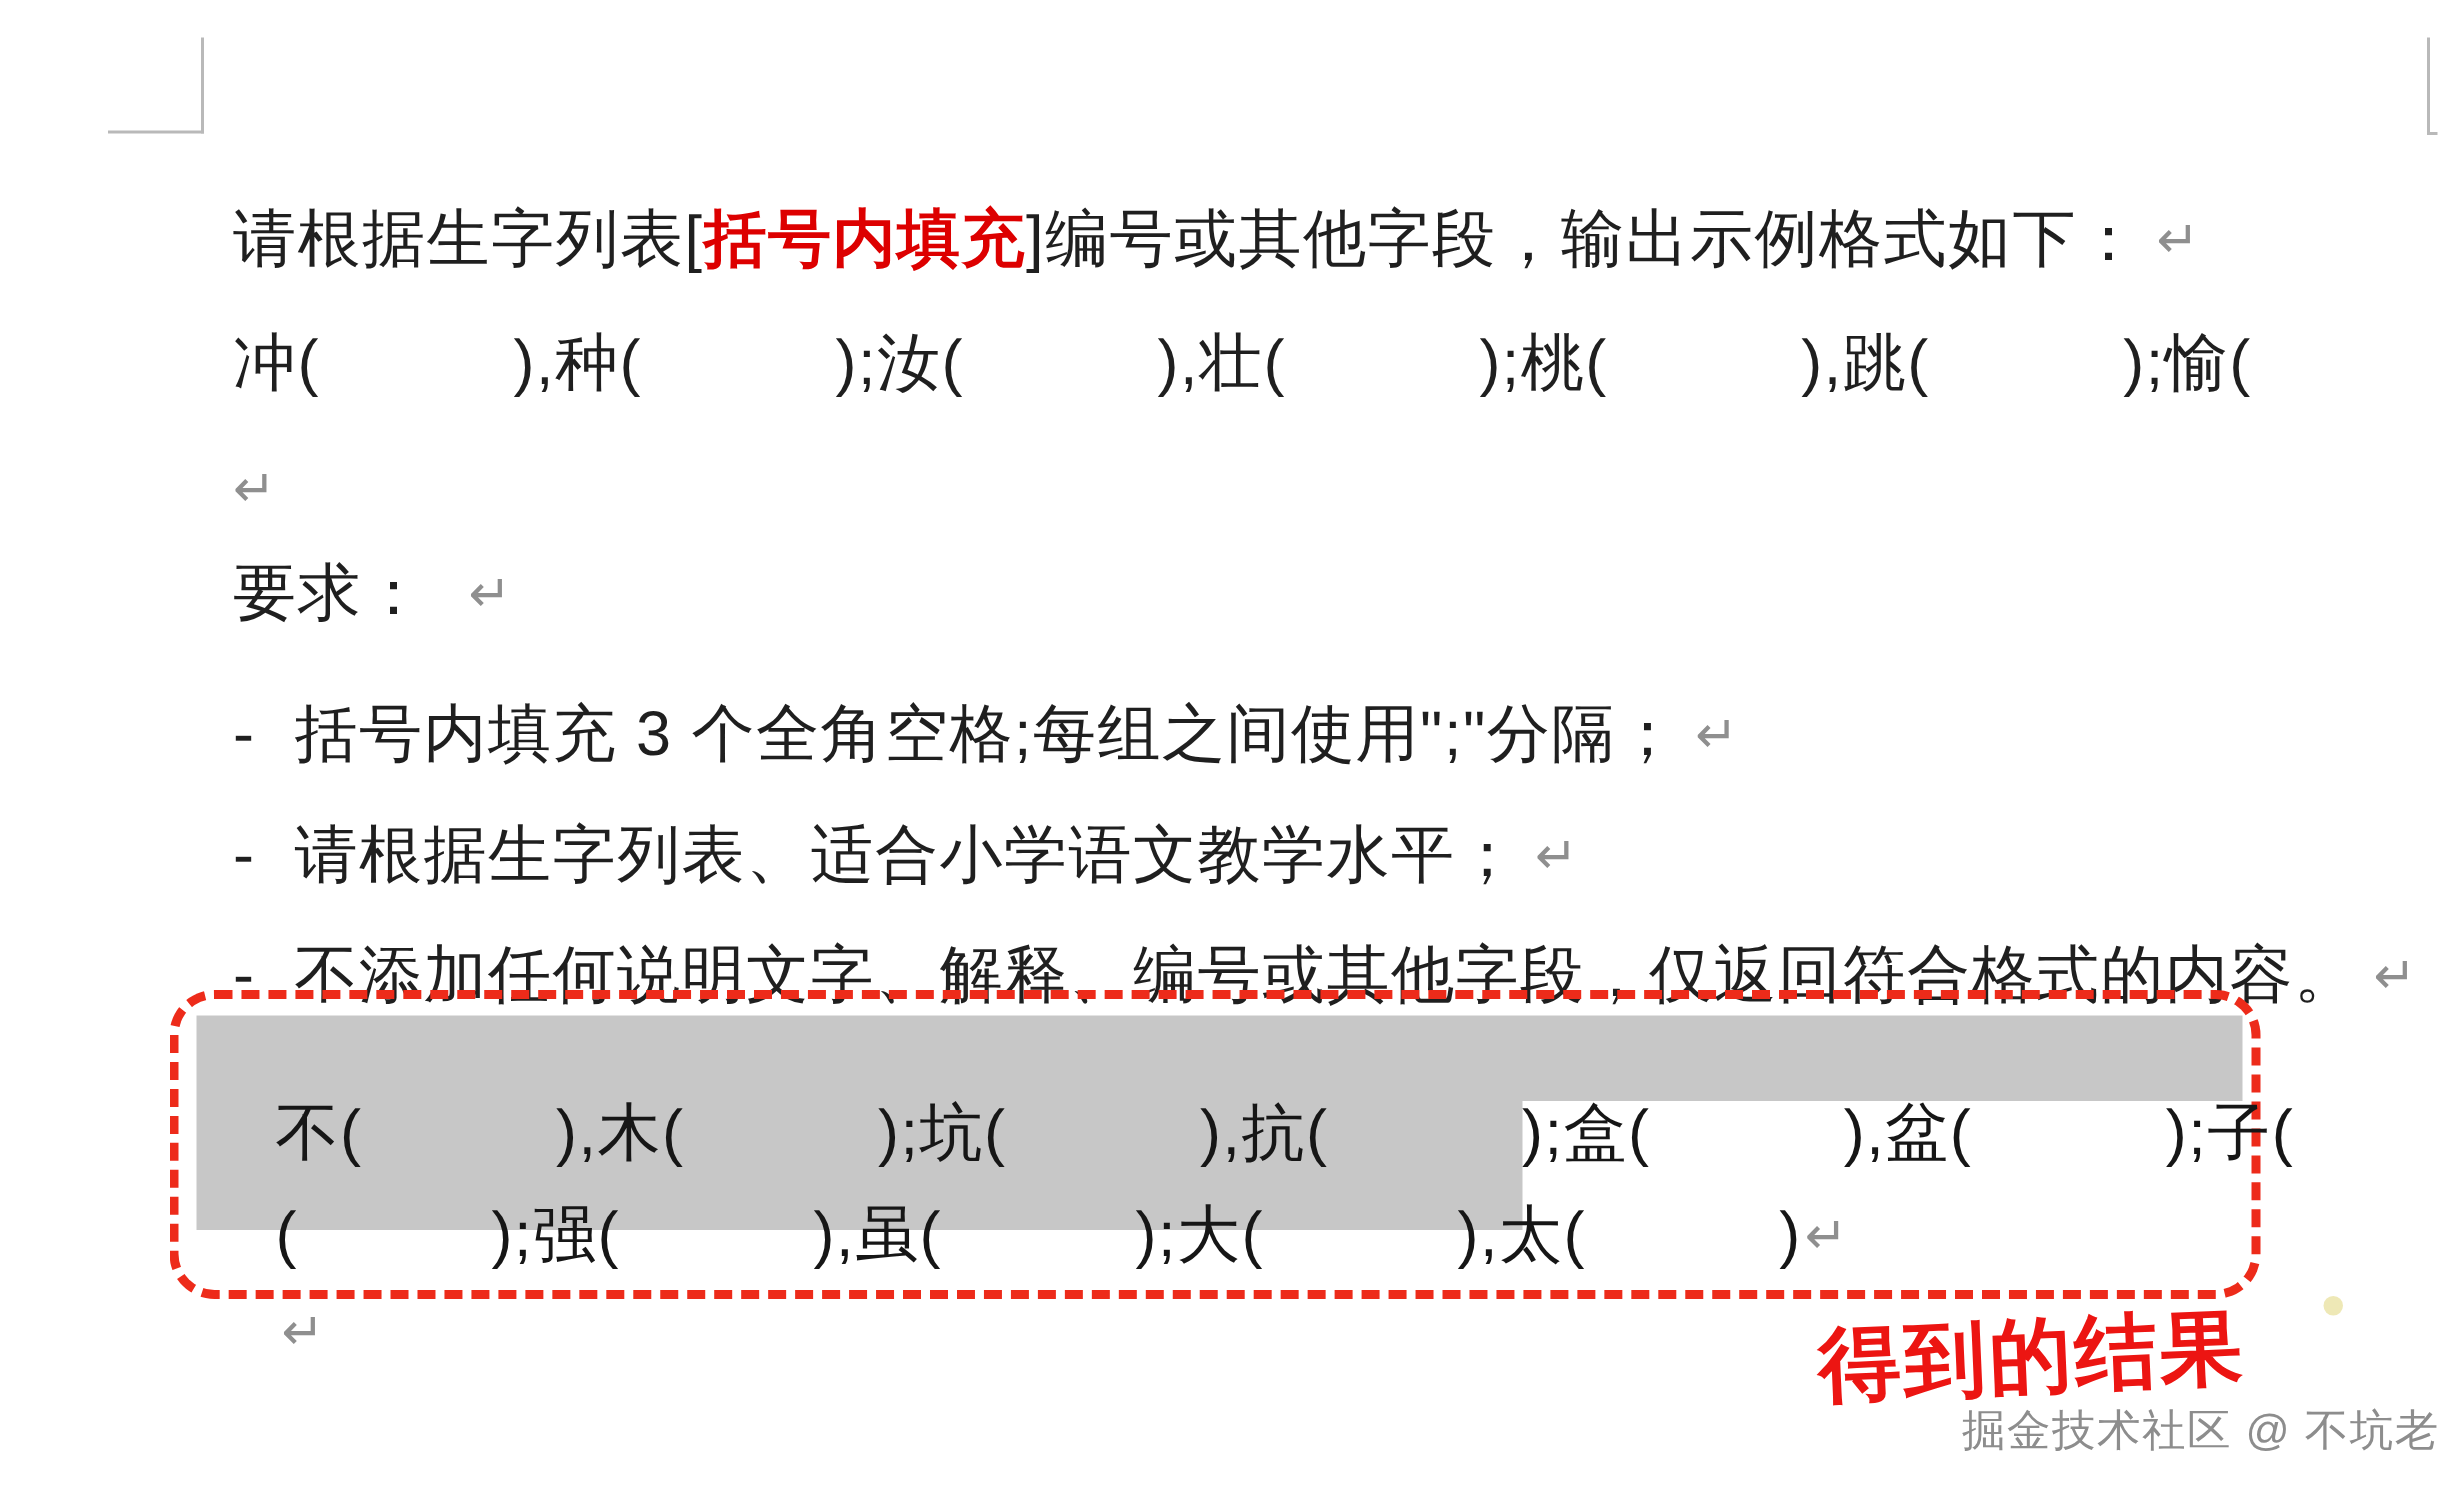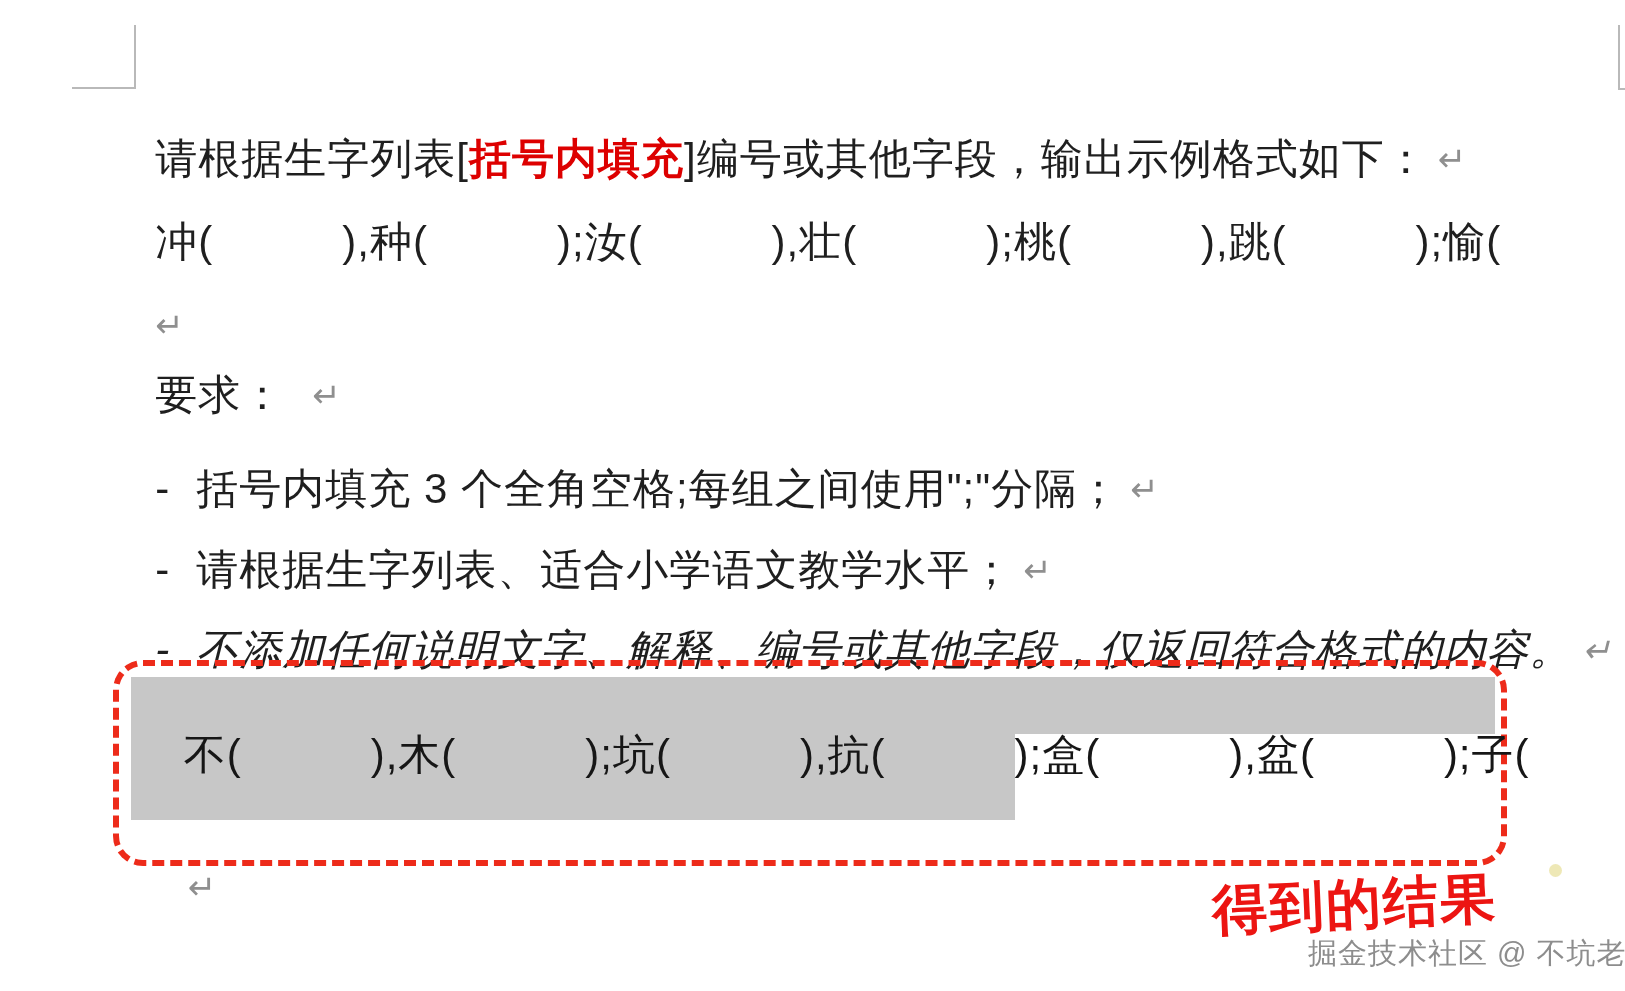--- a/index.html
+++ b/index.html
@@ -82,29 +82,32 @@
 </div>
 
 <div class="doc-line" style="top:410px;">
   <span class="bullet-dash">-</span><span>括号内填充 3 个全角空格;每组之间使用";"分隔；</span><span class="pilcrow">↵</span>
 </div>
 
 <div class="doc-line" style="top:491px;">
   <span class="bullet-dash">-</span><span>请根据生字列表、适合小学语文教学水平；</span><span class="pilcrow">↵</span>
 </div>
 
-<div class="doc-line" style="top:571px;font-style:italic;">
+<div class="doc-line" style="top:571px;">
   <span class="bullet-dash">-</span><span>不添加任何说明文字、解释、编号或其他字段，仅返回符合格式的内容。</span><span class="pilcrow">↵</span>
 </div>
 
 <div class="result-box">
   <div class="sel-rect r1"></div>
   <div class="sel-rect r2"></div>
   <div class="result-line l1">
     <span>不(　　　),木(　　　);坑(　　　),抗(　　　);盒(　　　),盆(　　　);子(　　　),了</span>
+  </div>
+  <div class="result-line l2">
+    <span>(　　　);强(　　　),虽(　　　);大(　　　),太(　　　)</span><span class="pilcrow tight">↵</span>
   </div>
   <div class="result-line l3">
     <span class="pilcrow" style="margin-left:4px;">↵</span>
   </div>
 </div>
 
 <div class="annotation">得到的结果</div>
 
 <div class="yellow-dot"></div>
 

